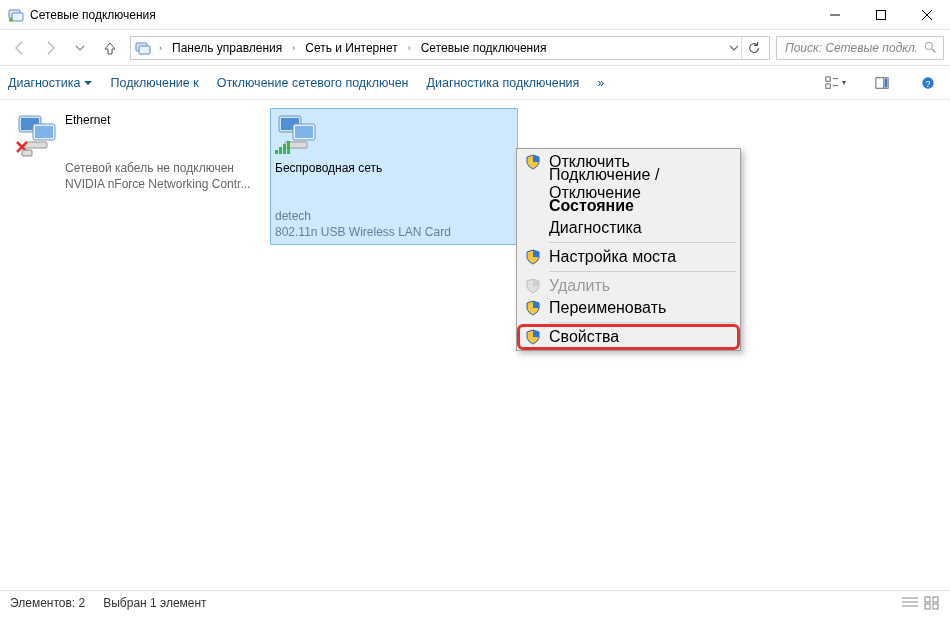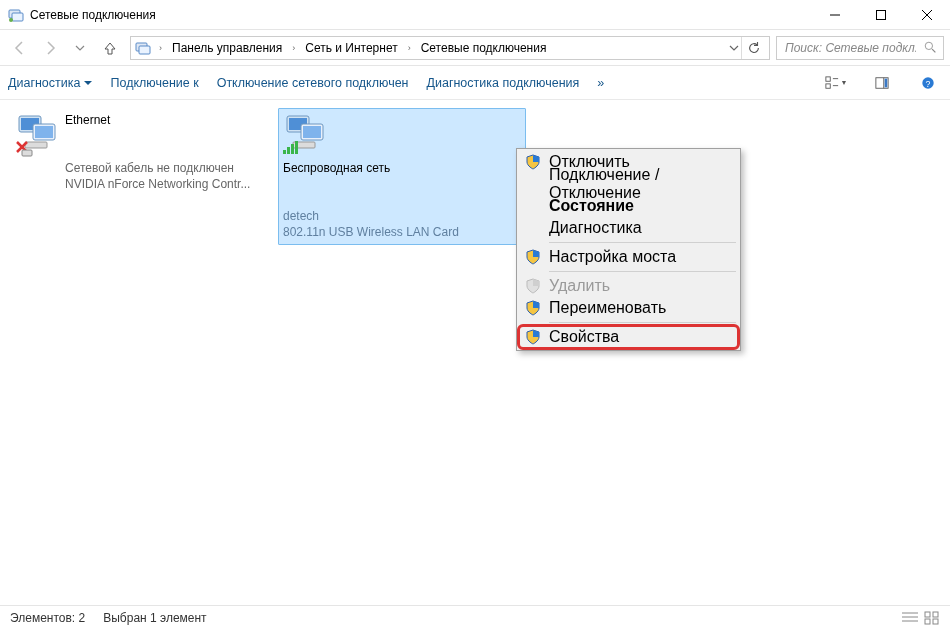--- a/index.html
+++ b/index.html
@@ -28,21 +28,21 @@
 
   
   .toolbar { height: 34px; display: flex; align-items: center; padding: 0 8px; gap: 18px; border-bottom: 1px solid #e9e9e9; font-size: 12.5px; }
   .toolbar .tbtn { color: #15568b; display: flex; align-items: center; gap: 4px; }
   .toolbar .spacer { flex: 1; }
   .toolbar .iconbtn { width: 28px; height: 22px; display: flex; align-items: center; justify-content: center; color: #555; }
   .toolbar .iconbtn .drop { font-size: 7px; margin-left: 2px; color: #555; }
 
   
   .content { position: relative; padding: 8px 10px; height: calc(629px - 30px - 36px - 34px - 24px); }
-  .conn-row { display: flex; gap: 20px; }
+  .conn-row { display: flex; gap: 12px; }
   .conn-item { width: 248px; display: flex; align-items: flex-start; gap: 8px; padding: 3px 4px; border: 1px solid transparent; border-radius: 1px; }
   .conn-item.selected { background: #cde8ff; border: 1px solid #7bbdef; flex-direction: column; }
   .conn-icon { width: 42px; height: 40px; position: relative; flex-shrink: 0; }
   .conn-text { font-size: 12px; line-height: 1.35; min-width: 0; }
   .conn-text .ln1 { color: #000; white-space: nowrap; overflow: hidden; text-overflow: ellipsis; }
   .conn-text .ln2 { color: #666; white-space: nowrap; overflow: hidden; text-overflow: ellipsis; margin-top: 32px; }
   .conn-text .ln3 { color: #666; white-space: nowrap; overflow: hidden; text-overflow: ellipsis; }
   .conn-item.selected .ln2, .conn-item.selected .ln3 { color: #6080a0; }
 
   
@@ -51,21 +51,21 @@
   
   .ctxmenu { position: absolute; left: 516px; top: 148px; width: 225px; background: #f0f0f0; border: 1px solid #a0a0a0; box-shadow: 3px 3px 6px rgba(0,0,0,.25); padding: 2px; font-size: 16px; }
   .ctxmenu .mi { height: 22px; display: flex; align-items: center; padding: 0 10px 0 30px; position: relative; color: #000; }
   .ctxmenu .mi.disabled { color: #9a9a9a; }
   .ctxmenu .mi.bold { font-weight: 600; }
   .ctxmenu .sep { height: 1px; background: #d0d0d0; margin: 3px 2px 3px 30px; }
   .ctxmenu .mi .shield { position: absolute; left: 6px; top: 3px; width: 16px; height: 16px; }
   .ctxmenu .mi.highlight { outline: 3px solid #d33; outline-offset: -1px; border-radius: 4px; }
 
   
-  .statusbar { position: absolute; bottom: 0; left: 0; right: 0; height: 24px; border-top: 1px solid #e5e5e5; display: flex; align-items: center; padding: 0 10px; font-size: 12px; color: #333; gap: 18px; }
+  .statusbar { position: absolute; bottom: 15px; left: 0; right: 0; height: 24px; border-top: 1px solid #e5e5e5; display: flex; align-items: center; padding: 0 10px; font-size: 12px; color: #333; gap: 18px; }
   .statusbar .viewicons { margin-left: auto; display: flex; gap: 6px; color: #777; }
 
   
   svg { display: block; }
 </style>
 </head>
 <body>
 
 <div class="titlebar">
   <span class="sys-icon">

